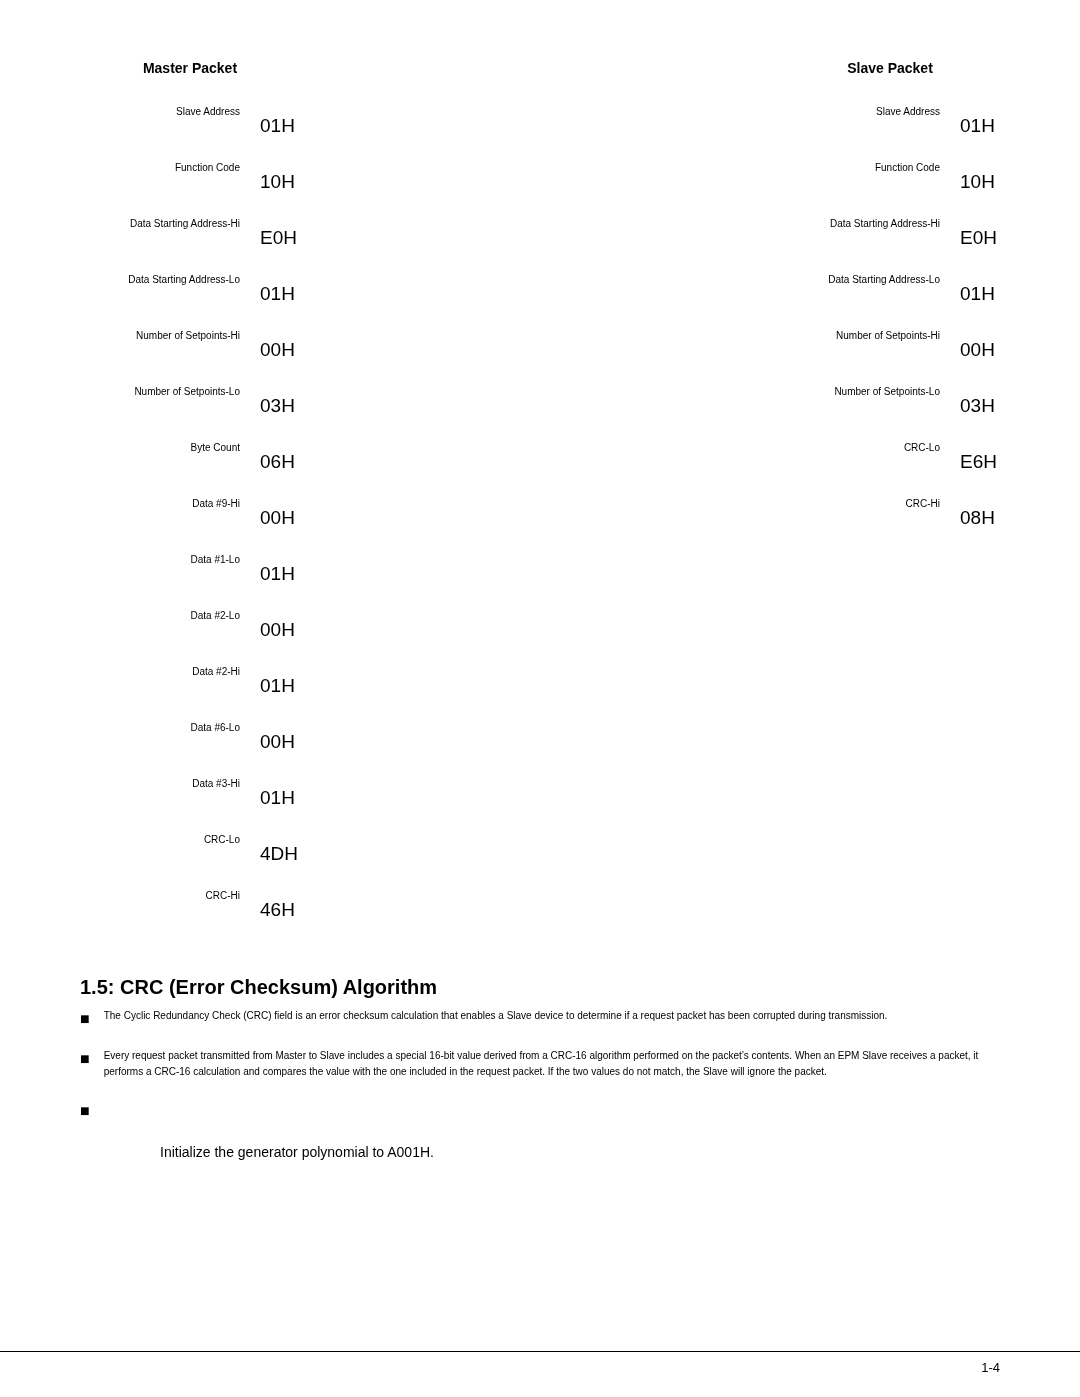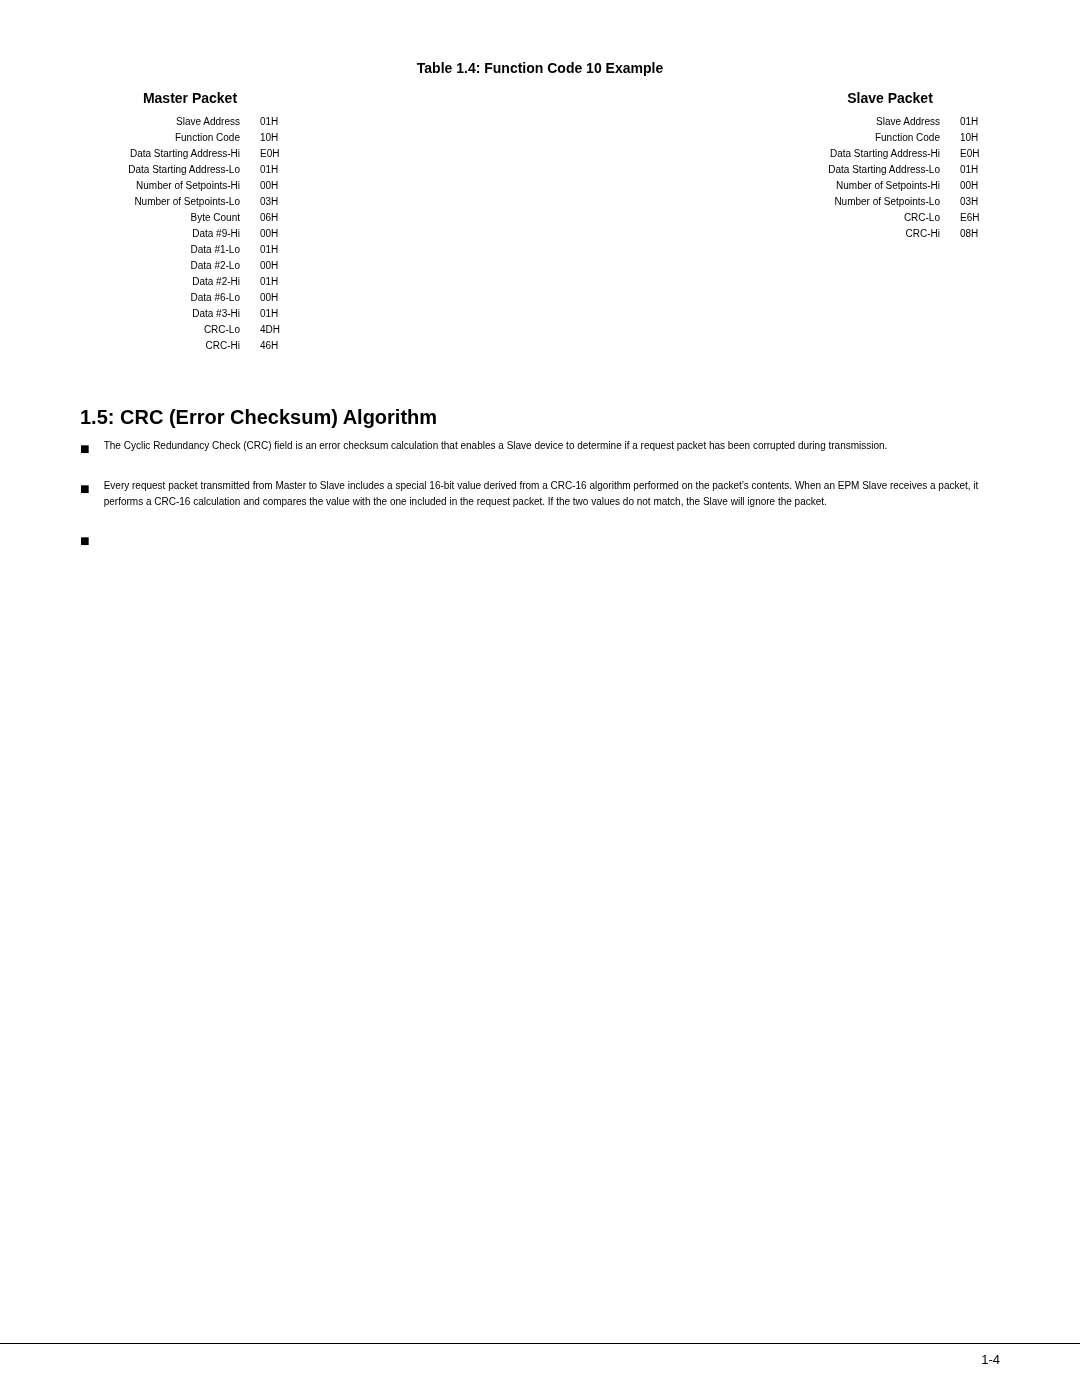--- a/index.html
+++ b/index.html
@@ -62,21 +62,22 @@
 
     .row-label {
       text-align: right;
       min-width: 160px;
       font-size: 10px;
     }
 
     .row-value {
       text-align: left;
       min-width: 40px;
-      font-size: 10px;
+      font-size: 19px;
+      margin-top: 29px;
     }
 
     .section-heading {
       font-size: 20px;
       font-weight: bold;
       margin-bottom: 9px;
       margin-top: 10px;
     }
 
     .bullet-section {
@@ -103,39 +104,38 @@
 
     .pseudocode-block {
       margin-left: 80px;
       margin-top: 10px;
       font-size: 14px;
       line-height: 1.8;
     }
 
     .page-footer {
       position: absolute;
-      bottom: 30px;
+      bottom: 22px;
       left: 0;
       right: 0;
       border-top: 1.5px solid #000;
       padding-top: 8px;
       display: flex;
       justify-content: flex-end;
       padding-right: 80px;
       font-size: 13px;
       padding-left: 46px;
     }
   </style>
 </head>
 <body>
 
 <div class="page-content">
 
   <div class="table-section">
-    <div class="table-title">Table 1.4: Function Code 10 Example</div>
 
     <div class="two-column-table">
 
       <div class="packet-column">
         <div class="packet-header">Master Packet</div>
         <div id="master-rows">
             <div class="packet-row">
       <span class="row-label">Slave Address</span>
       <span class="row-value">01H</span>
     </div>
@@ -249,20 +249,21 @@
     </div>
         <div class="bullet-item">
       <span class="bullet-icon">■</span>
       <span class="bullet-text">Every request packet transmitted from Master to Slave includes a special 16-bit value derived from a CRC-16 algorithm performed on the packet’s contents. When an EPM Slave receives a packet, it performs a CRC-16 calculation and compares the value with the one included in the request packet. If the two values do not match, the Slave will ignore the packet.</span>
     </div>
         <div class="bullet-item">
       <span class="bullet-icon">■</span>
     </div>
       </div>
     <div class="pseudocode-block" id="pseudocode-block">
+        <div>Initialize the generator polynomial to A001H.</div>
       </div>
   </div>
 
 </div>
 
 <div class="page-footer">
   <span>1-4</span>
 </div>
 
 </body></html>

